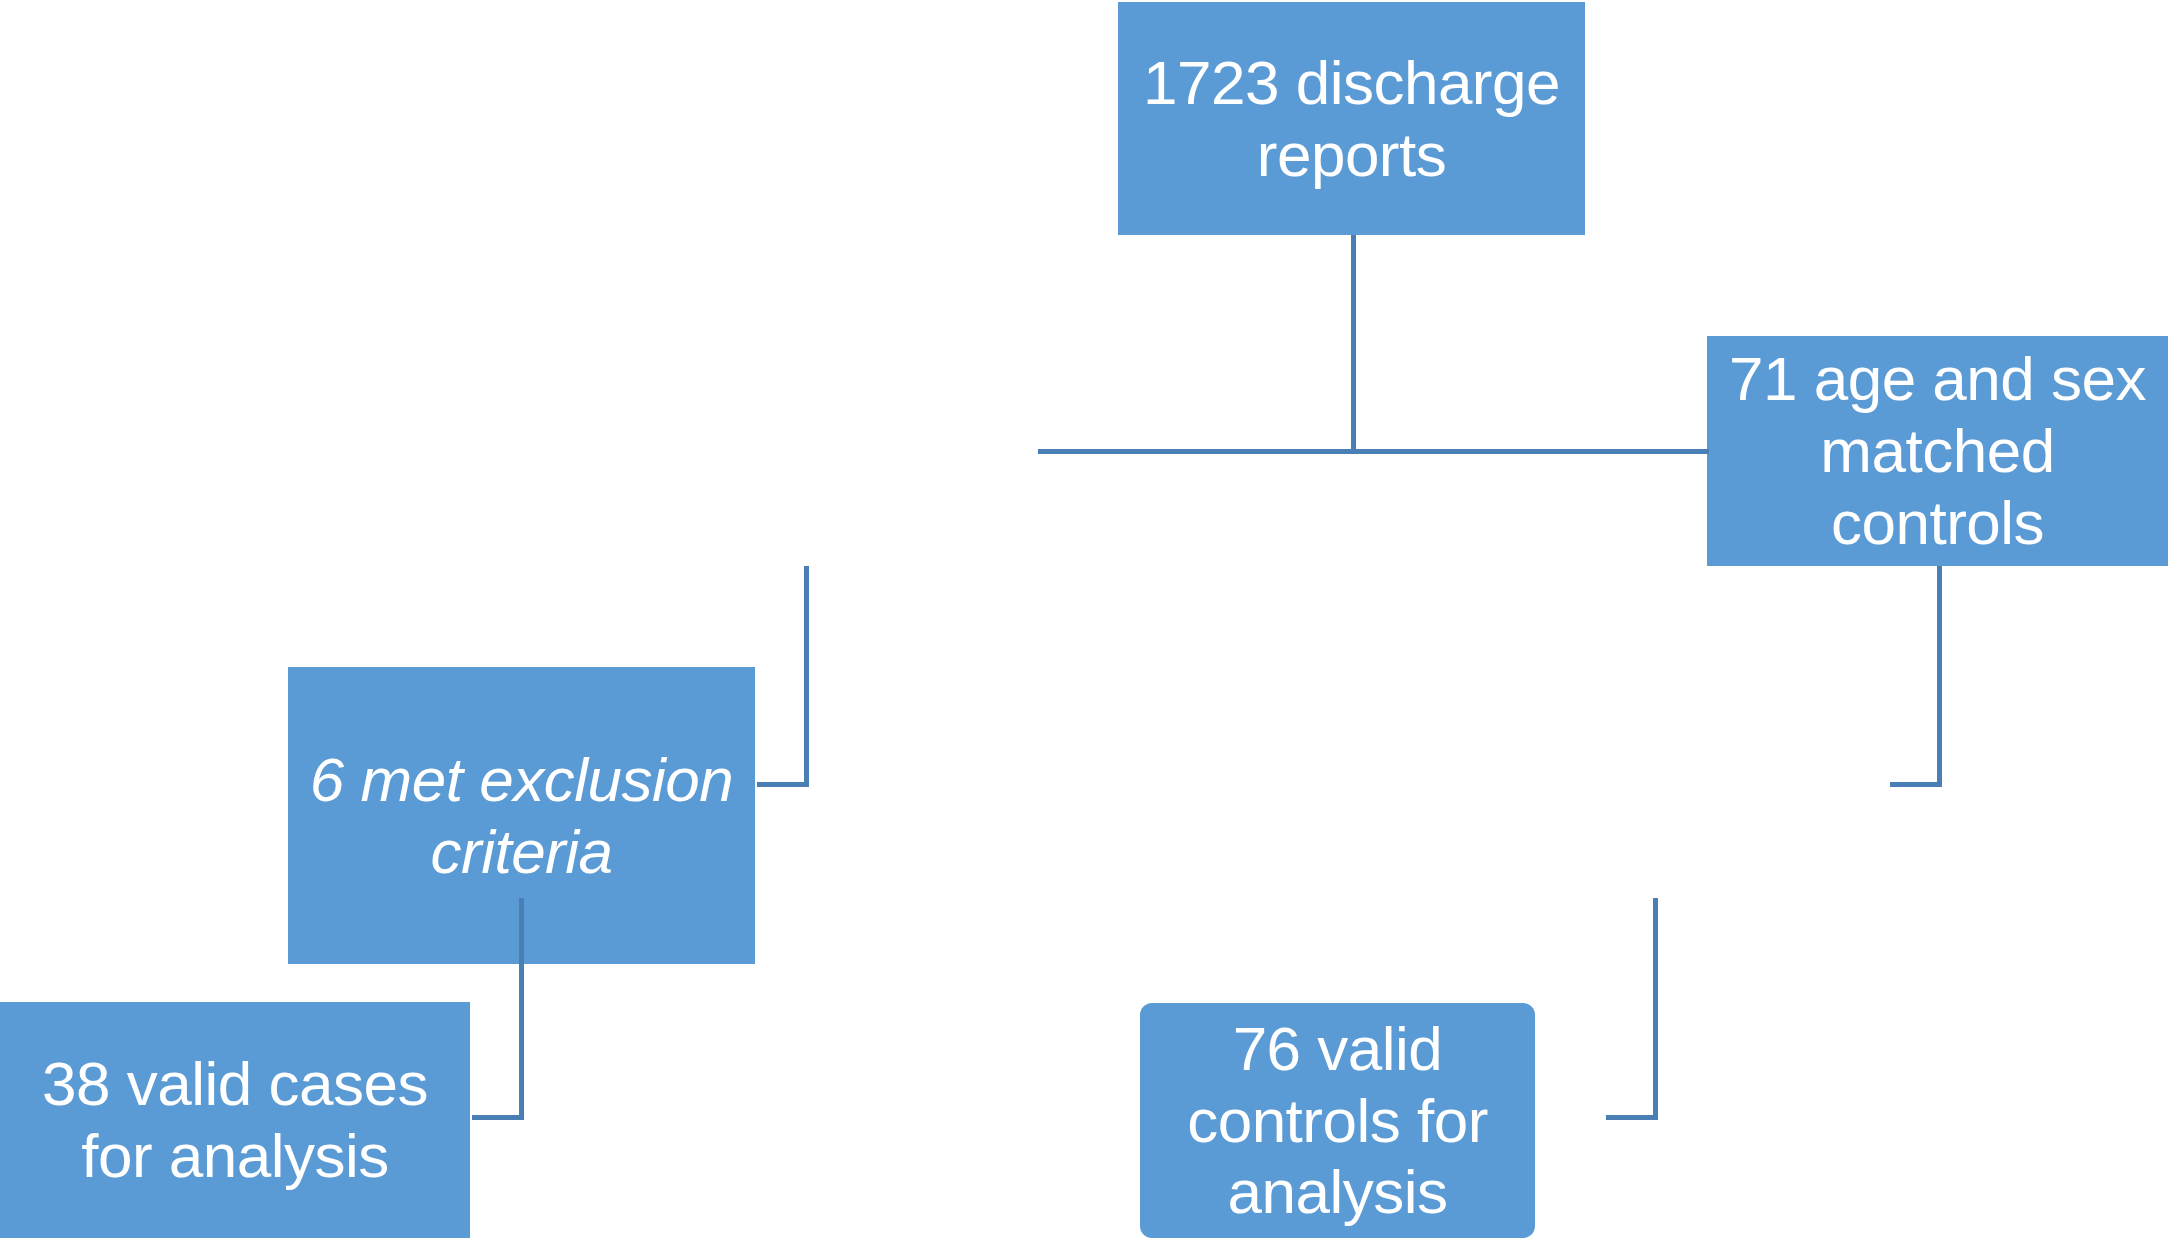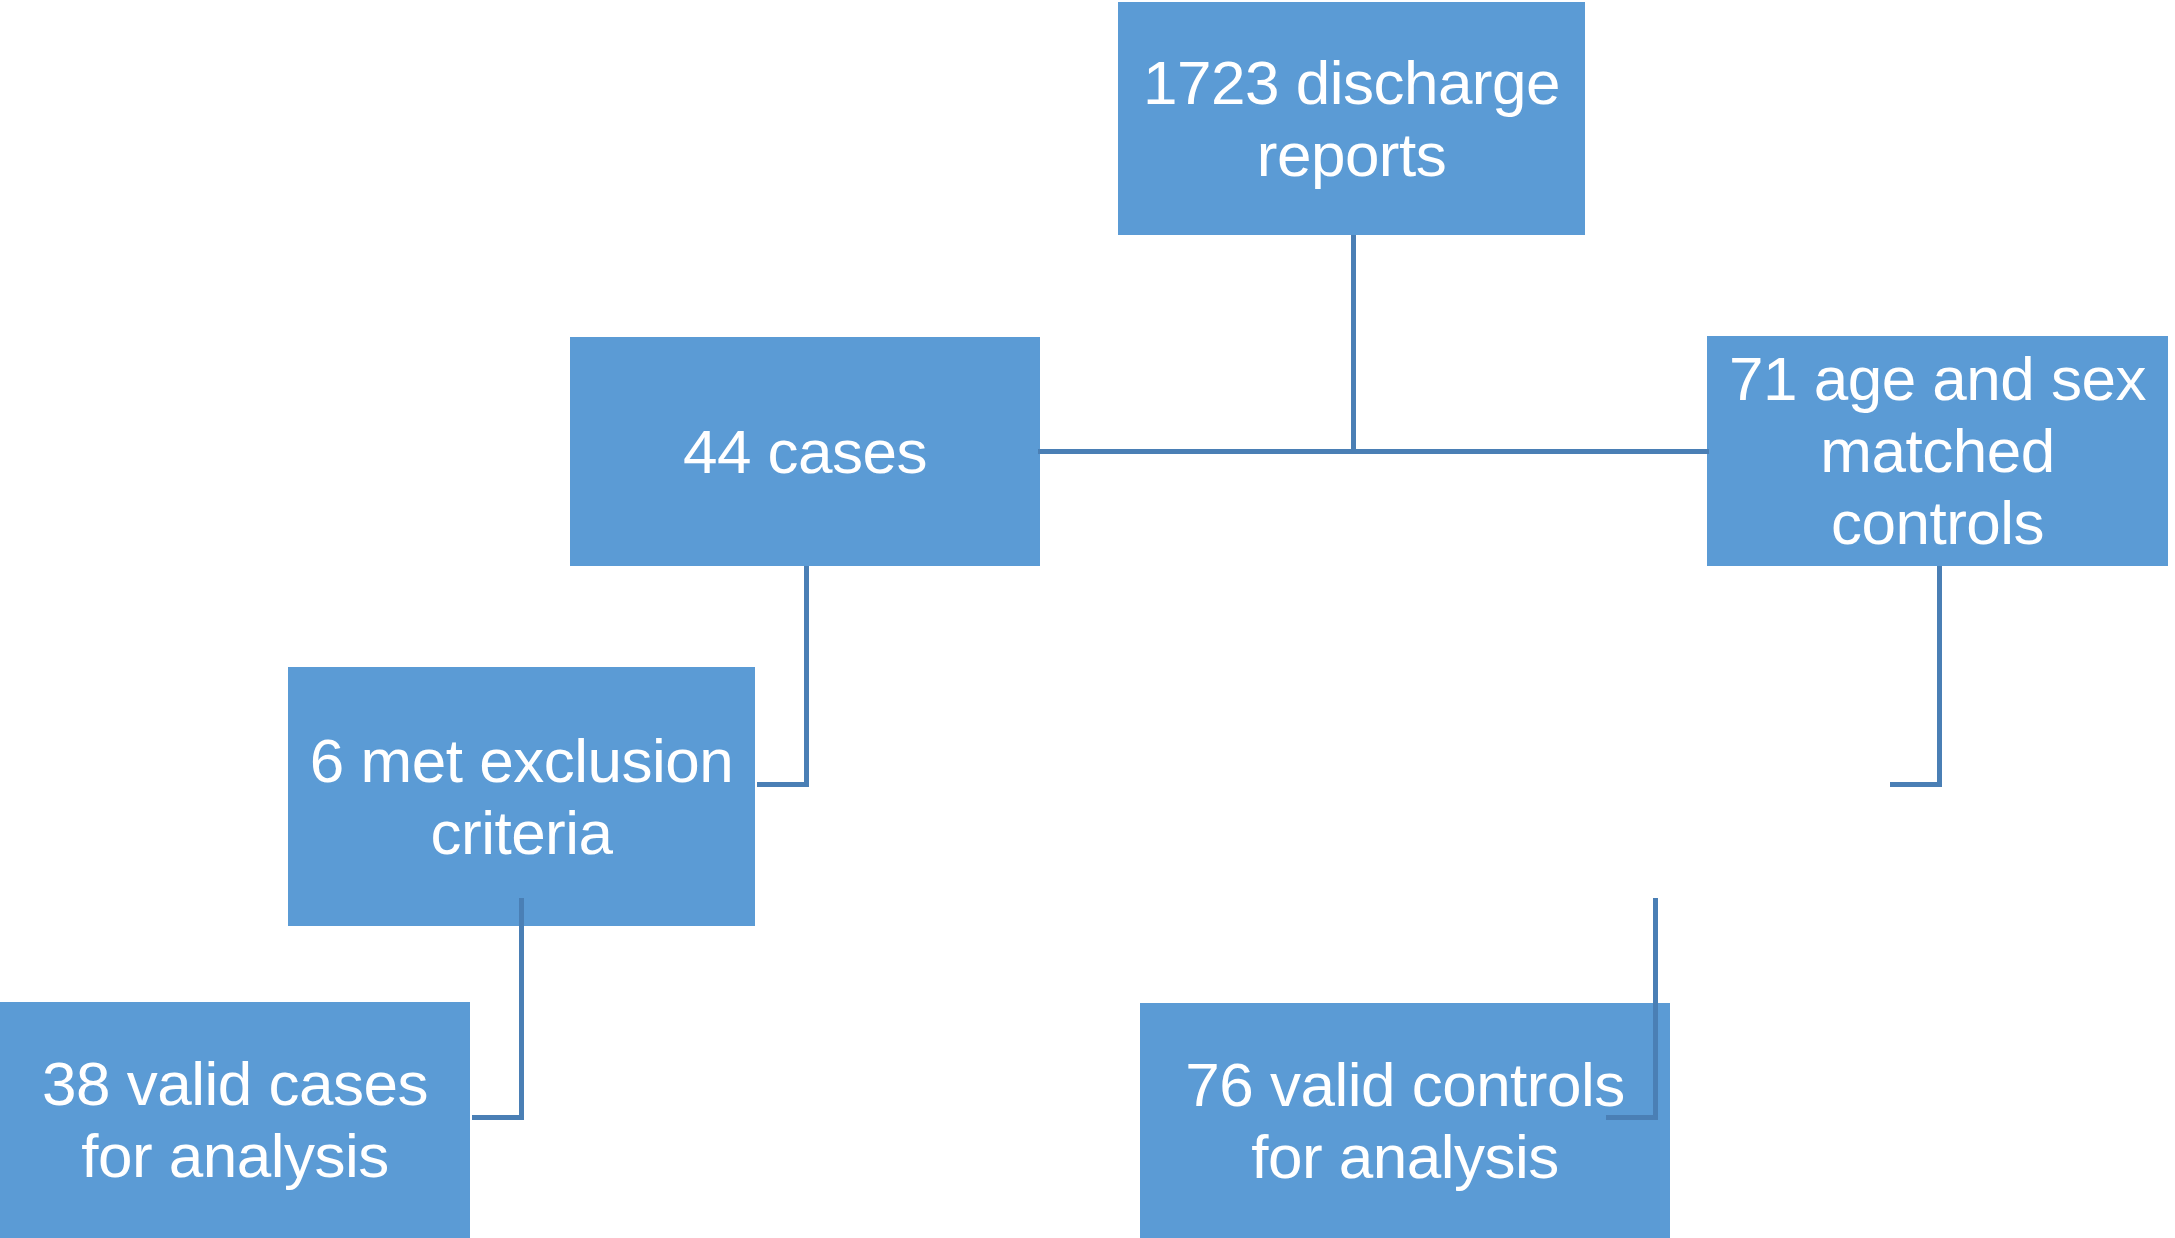--- a/index.html
+++ b/index.html
@@ -42,30 +42,29 @@
   .conn-v { width: 5px; }
   .conn-h { height: 5px; }
 </style>
 </head>
 <body style="background: rgb(255, 255, 255);">
 
 <div id="canvas" style="background: rgb(255, 255, 255);">
 
   <div class="node" id="node-source" style="left: 1118px; top: 2px; width: 467px; height: 233px; background: rgb(91, 155, 213); color: rgb(255, 255, 255);">1723 discharge reports</div>
 
-  <div class="node" id="node-cases" style="left: 570px; top: 337px; width: 470px; height: 229px; background: rgb(91, 155, 213); color: rgb(255, 255, 255);">44 cases</div>
 
   <div class="node" id="node-controls" style="left: 1707px; top: 336px; width: 461px; height: 230px; background: rgb(91, 155, 213); color: rgb(255, 255, 255);">71 age and sex matched controls</div>
 
-  <div class="node" id="node-cases-excluded" style="left: 288px; top: 667px; width: 467px; height: 259px; background: rgb(91, 155, 213); color: rgb(255, 255, 255);">6 met exclusion criteria</div>
+  <div class="node" id="node-cases-excluded" style="left: 288px; top: 667px; width: 467px; height: 297px; background: rgb(91, 155, 213); color: rgb(255, 255, 255); font-style: italic;">6 met exclusion criteria</div>
 
 
   <div class="node" id="node-cases-valid" style="left: 0px; top: 1002px; width: 470px; height: 236px; background: rgb(91, 155, 213); color: rgb(255, 255, 255);">38 valid cases for analysis</div>
 
-  <div class="node" id="node-controls-valid" style="left: 1140px; top: 1003px; width: 530px; height: 235px; background: rgb(91, 155, 213); color: rgb(255, 255, 255);">76 valid controls for analysis</div>
+  <div class="node" id="node-controls-valid" style="left: 1140px; top: 1003px; width: 395px; height: 235px; background: rgb(91, 155, 213); color: rgb(255, 255, 255); border-radius: 12px;">76 valid controls for analysis</div>
 
   <div class="connector conn-v" id="conn-0" style="left: 1351px; top: 235px; width: 5px; height: 219px; background: rgb(74, 127, 181);"></div>
   <div class="connector conn-h" id="conn-1" style="left: 1038px; top: 449px; width: 671px; height: 5px; background: rgb(74, 127, 181);"></div>
   <div class="connector conn-v" id="conn-2" style="left: 804px; top: 566px; width: 5px; height: 221px; background: rgb(74, 127, 181);"></div>
   <div class="connector conn-h" id="conn-3" style="left: 757px; top: 782px; width: 52px; height: 5px; background: rgb(74, 127, 181);"></div>
   <div class="connector conn-v" id="conn-4" style="left: 1937px; top: 566px; width: 5px; height: 221px; background: rgb(74, 127, 181);"></div>
   <div class="connector conn-h" id="conn-5" style="left: 1890px; top: 782px; width: 52px; height: 5px; background: rgb(74, 127, 181);"></div>
   <div class="connector conn-v" id="conn-6" style="left: 519px; top: 898px; width: 5px; height: 222px; background: rgb(74, 127, 181);"></div>
   <div class="connector conn-h" id="conn-7" style="left: 472px; top: 1115px; width: 52px; height: 5px; background: rgb(74, 127, 181);"></div>
   <div class="connector conn-v" id="conn-8" style="left: 1653px; top: 898px; width: 5px; height: 222px; background: rgb(74, 127, 181);"></div>

